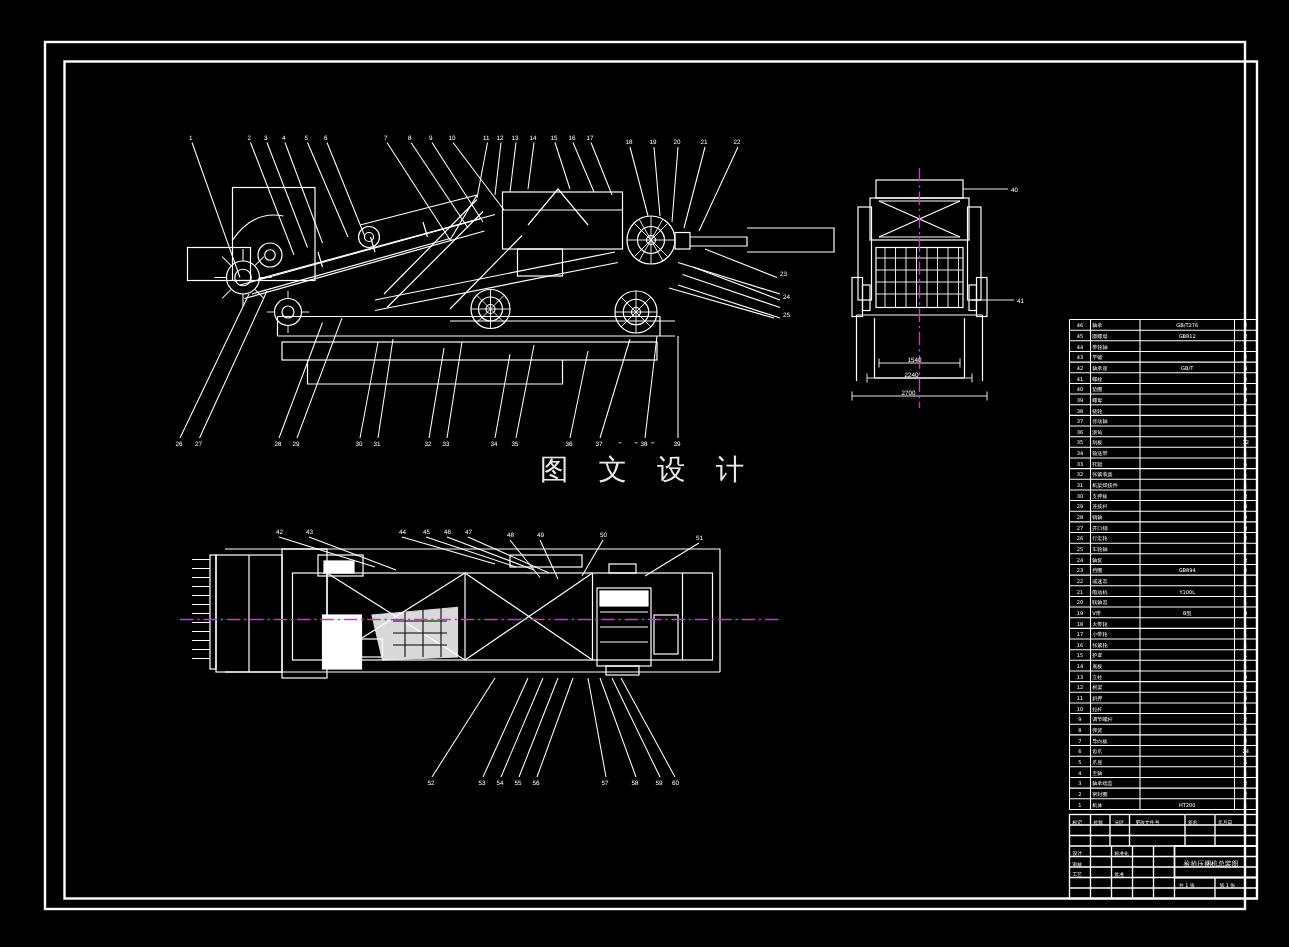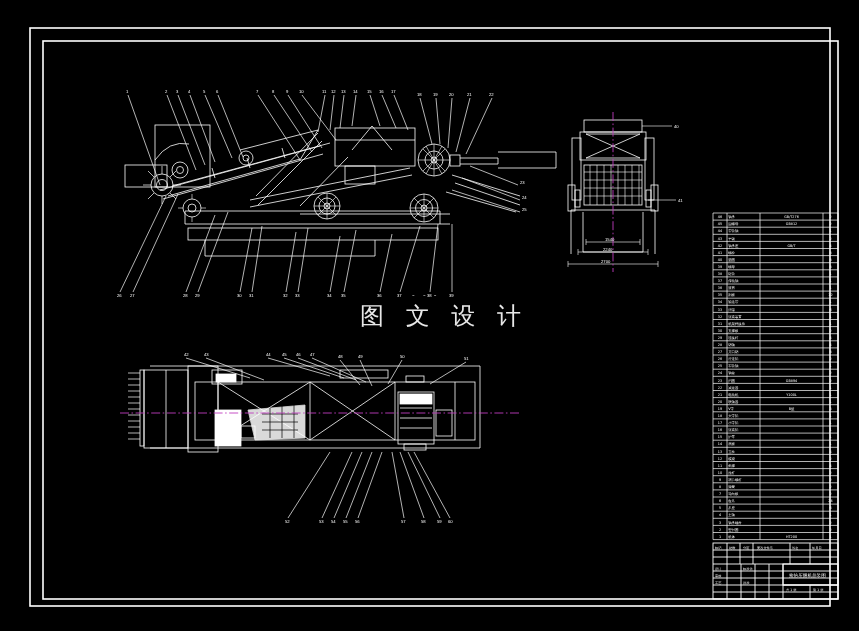--- a/index.html
+++ b/index.html
@@ -2,21 +2,21 @@
 <html><head>
 <meta charset="utf-8">
 <title>CAD Assembly Drawing</title>
 <style>
   html,body{margin:0;padding:0;background:#000;}
   body{width:859px;height:631px;overflow:hidden;
        font-family:"Liberation Sans",sans-serif;}
   #stage{position:relative;width:859px;height:631px;background:#000;}
   svg{display:block;}
   .wm{position:absolute;left:360px;top:300px;color:#e8e8e8;
-      font-family:"DejaVu Sans",sans-serif;font-size:24px;letter-spacing:7px;
+      font-family:"DejaVu Sans",sans-serif;font-size:19px;letter-spacing:7px;
       white-space:nowrap;}
   .wmdash{position:absolute;left:412px;top:290px;color:#c9c9c9;font-size:8px;letter-spacing:3px;}
 </style>
 </head>
 <body>
 
 <div id="stage">
 
 <svg width="859" height="631" viewBox="0 0 859 631">
   <rect x="0" y="0" width="859" height="631" fill="#000000"></rect>

